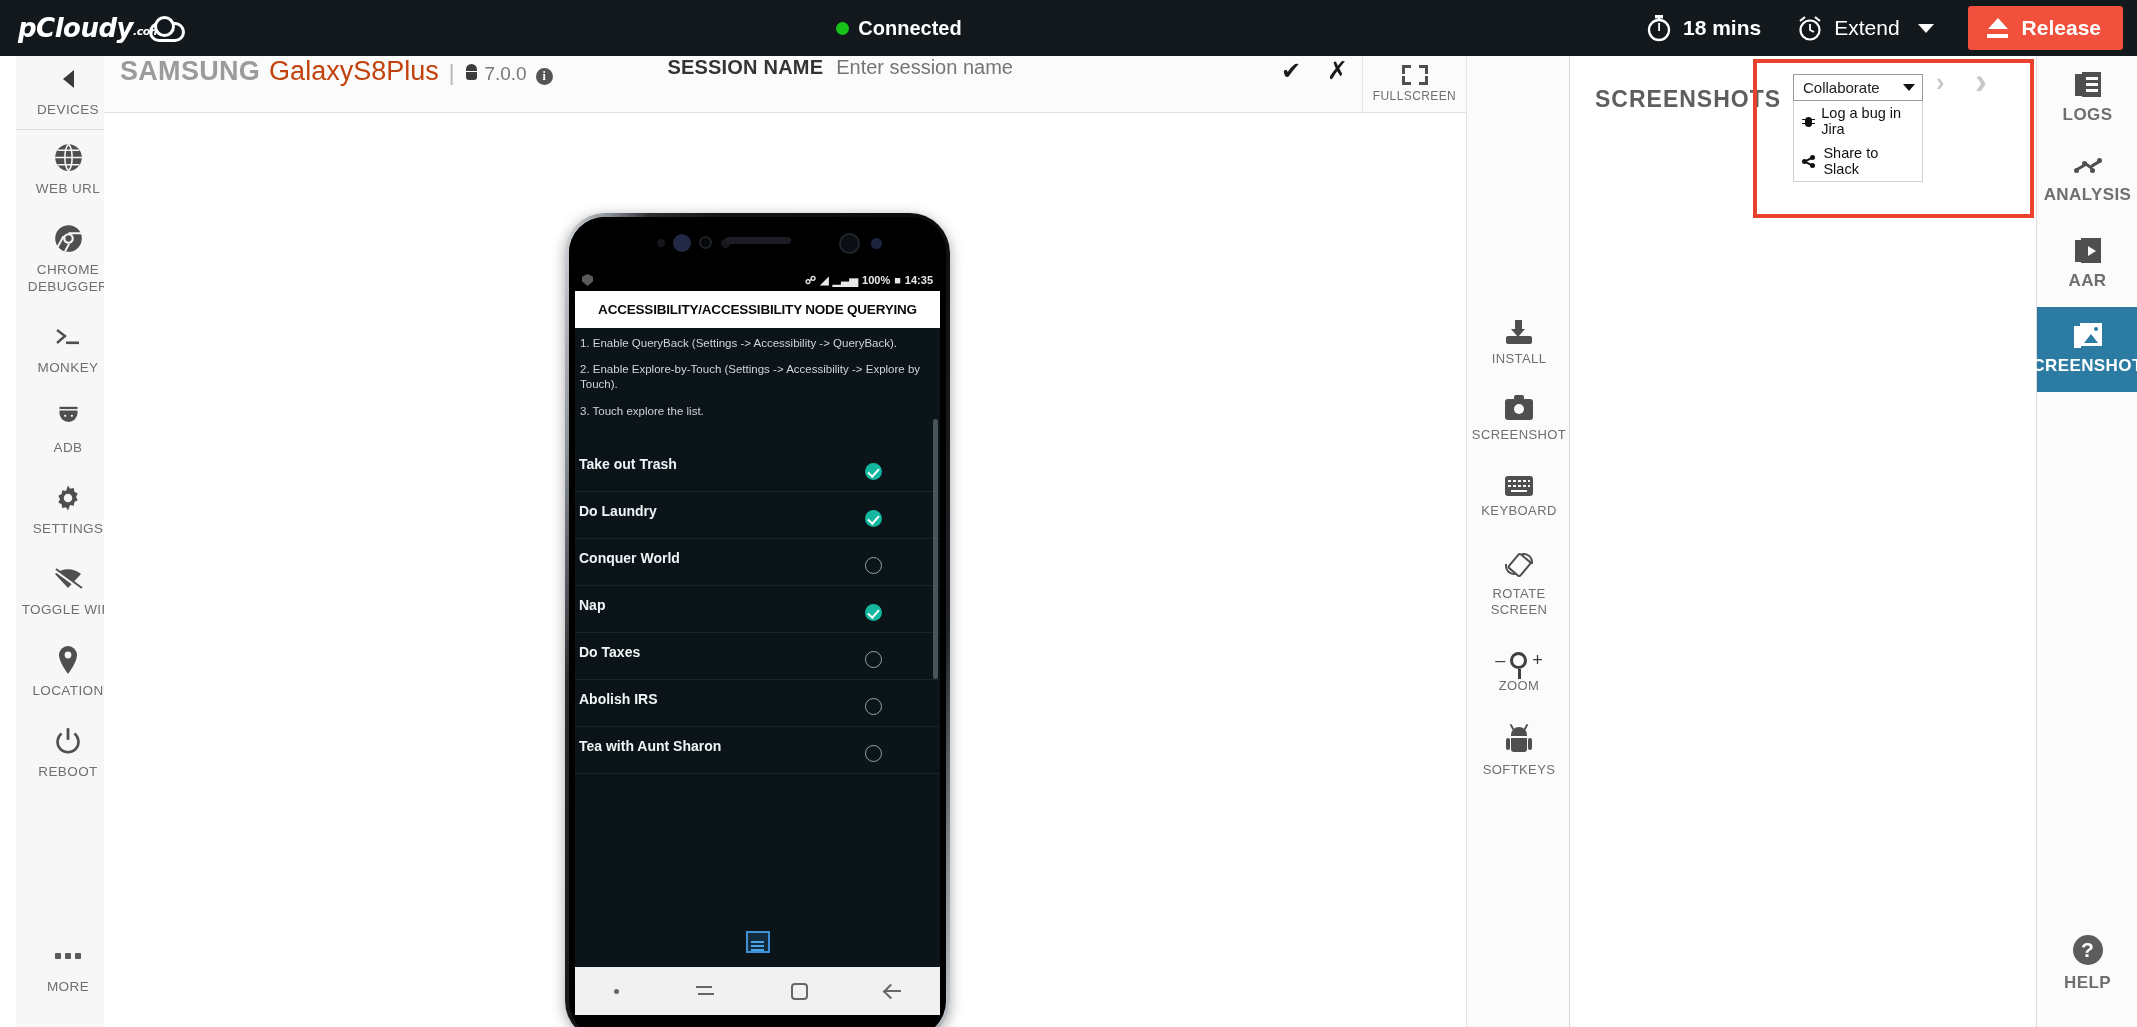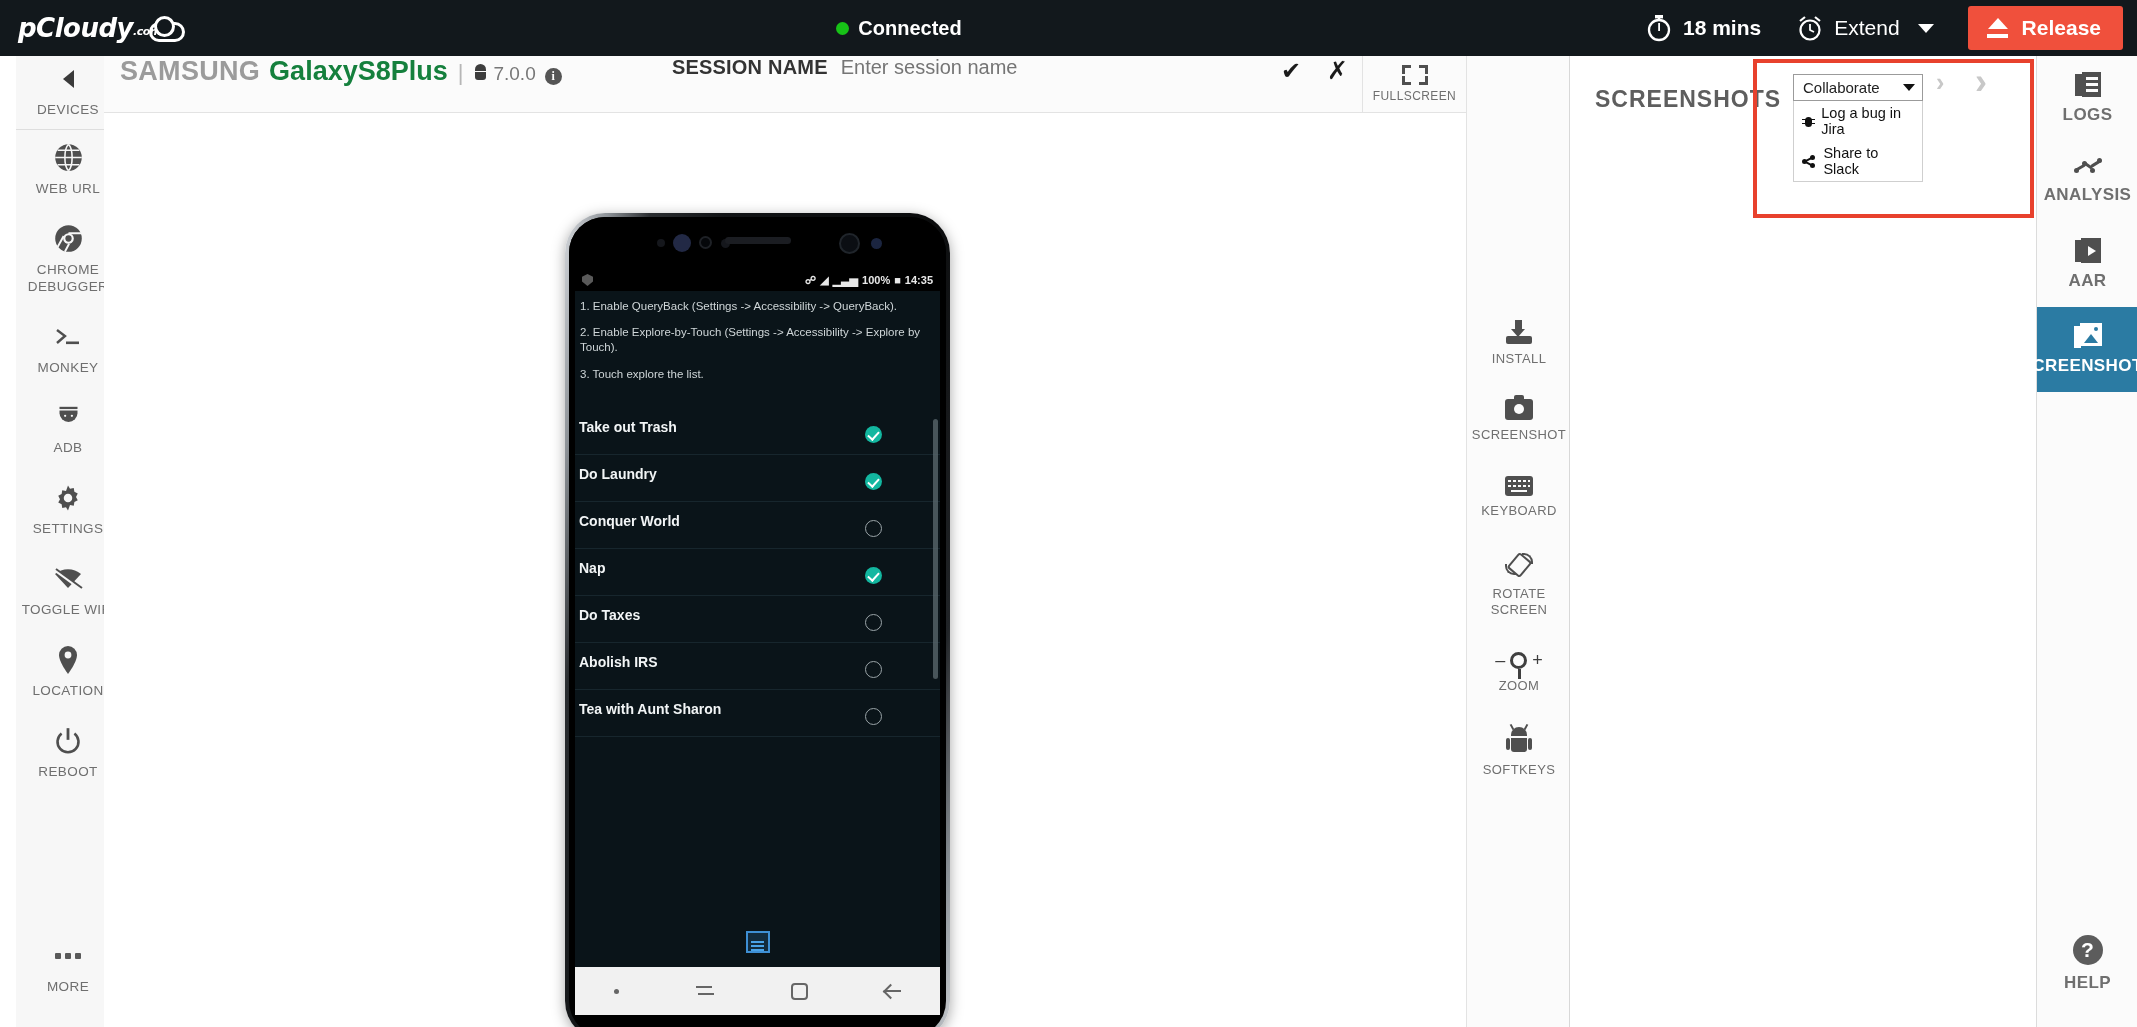--- a/index.html
+++ b/index.html
@@ -106,21 +106,21 @@
   #device-area {
     position:absolute; top:56px; left:104px; width:1362px; height:971px;
     background:#ffffff;
   }
   #device-header {
     height:57px; border-bottom:1px solid #e3e3e3;
     display:flex; align-items:flex-start; background:#fbfbfb;
   }
   #dev-title { padding-left: 16px; display:flex; align-items:baseline; }
   .brand { font-size:27px; color:#9b9b9b; font-weight:bold; letter-spacing:0.3px;}
-  .model { font-size:27px; color:#15803d; font-weight:bold; margin-left:9px;}
+  .model { font-size:27px; color:#c2410c; font-weight:normal; margin-left:9px;}
   .pipe { font-size:22px; color:#b6b6b6; margin:0 10px; }
   .droid-mini { width:15px;height:17px; position:relative; display:inline-block; margin-right:5px;}
   .droid-mini:before{content:"";position:absolute;top:1px;left:2px;width:11px;height:7px;
     border-radius:6px 6px 0 0;background:#3d3d3d;}
   .droid-mini:after{content:"";position:absolute;top:9px;left:2px;width:11px;height:8px;
     border-radius:0 0 3px 3px;background:#3d3d3d;}
   .osver { font-size:19px; color:#777; }
   .info-ico {
     width:17px;height:17px;border-radius:50%;background:#555;color:#fff;
     font-size:12px;font-weight:bold;display:inline-flex;align-items:center;justify-content:center;
@@ -554,20 +554,21 @@
             <span class="right">
               <span>☍</span>
               <span>◢</span>
               <span>▁▃▅</span>
               <span>100%</span>
               <span>■</span>
               <span>14:35</span>
             </span>
           </div>
 
+          <div id="app-title">ACCESSIBILITY/ACCESSIBILITY NODE QUERYING</div>
 
           <div id="instructions">
             <p>1. Enable QueryBack (Settings -&gt; Accessibility -&gt; QueryBack).</p>
             <p>2. Enable Explore-by-Touch (Settings -&gt; Accessibility -&gt; Explore by Touch).</p>
             <p>3. Touch explore the list.</p>
           </div>
 
           <div id="list">
             <div class="todo-row">
               <span class="todo-label">Take out Trash</span>

